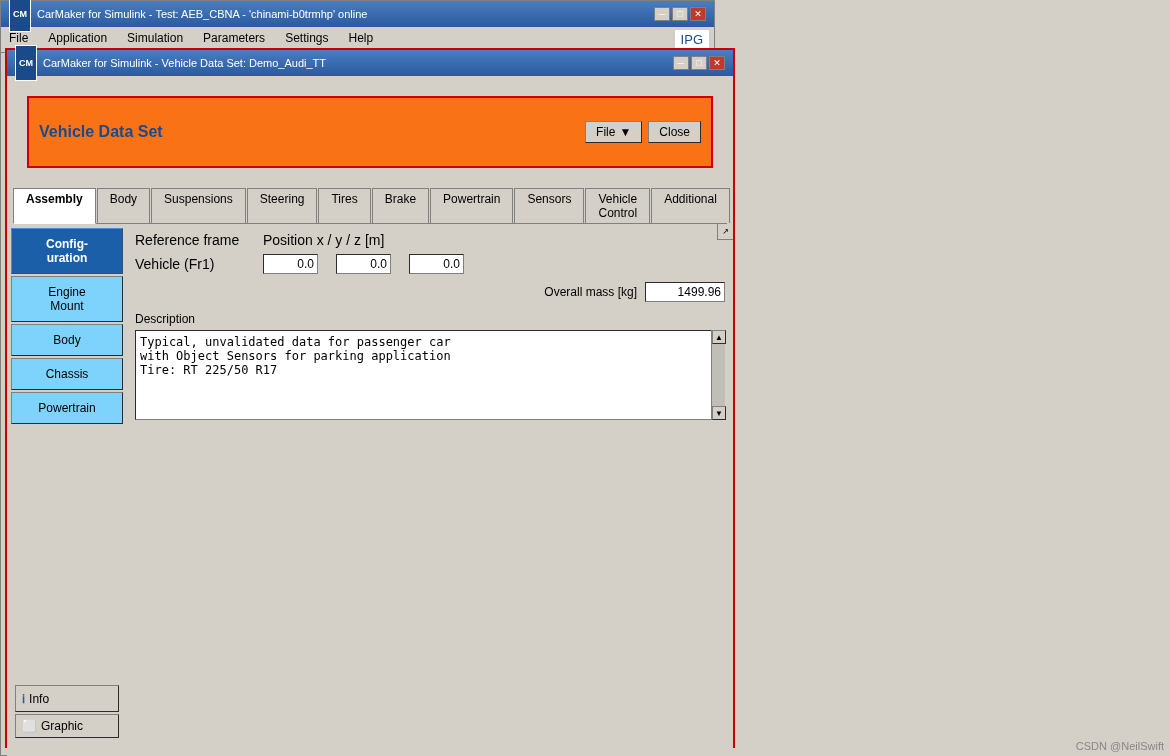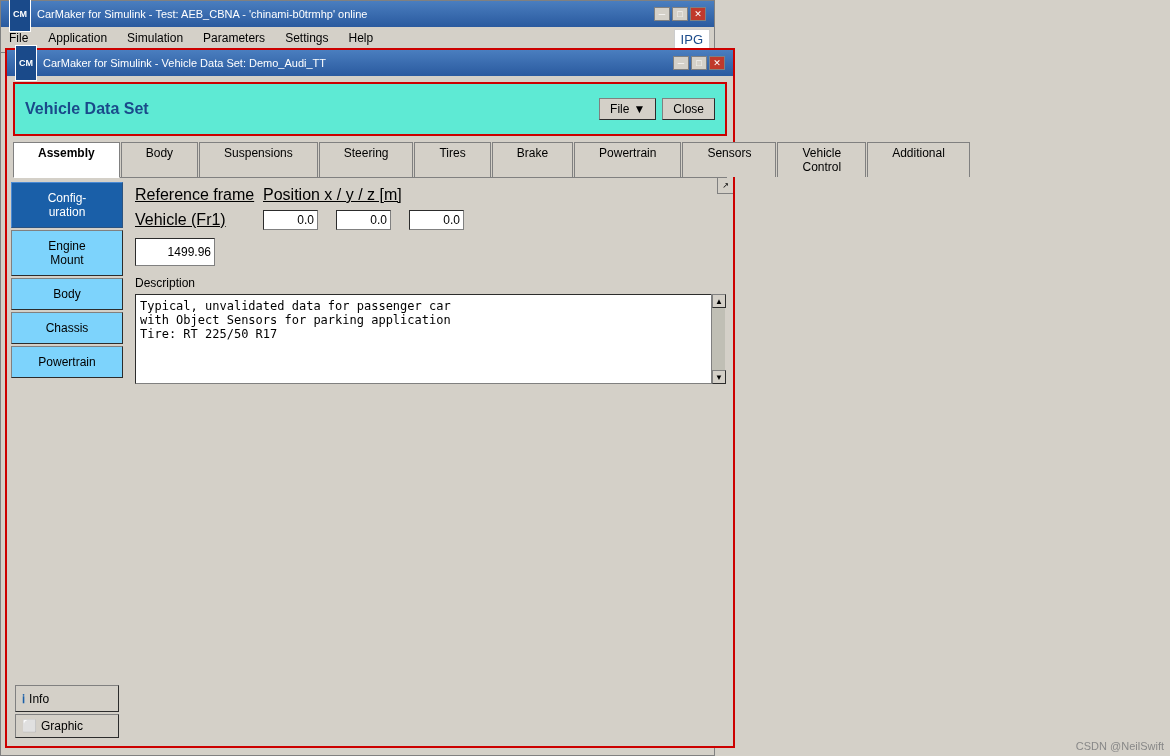--- a/index.html
+++ b/index.html
@@ -288,23 +288,23 @@
 
     .vds-title-left {
       display: flex;
       align-items: center;
       gap: 6px;
       font-size: 11px;
     }
 
     .vds-header {
       border: 2px solid #cc0000;
-      background: #5eead4;
-      padding: 14px 10px;
-      margin: 6px;
+      background: #f97316;
+      padding: 23px 10px;
+      margin: 20px;
       display: flex;
       align-items: center;
       justify-content: space-between;
     }
 
     .vds-header-title {
       font-size: 16px;
       font-weight: bold;
       color: #1a4a8a;
     }
@@ -332,21 +332,21 @@
     .tabs-container {
       display: flex;
       border-bottom: 1px solid #808080;
       margin: 0 6px;
       background: #d4d0c8;
     }
 
     .tab {
       border: 1px solid #808080;
       border-bottom: none;
-      padding: 3px 24px;
+      padding: 3px 12px;
       background: #d4d0c8;
       cursor: pointer;
       font-size: 12px;
       margin-right: 1px;
     }
 
     .tab.active {
       background: white;
       font-weight: bold;
       border-bottom: 1px solid white;
@@ -369,21 +369,21 @@
       gap: 2px;
     }
 
     .sidebar-item {
       background: #1a5fa8;
       color: white;
       padding: 8px 6px;
       text-align: center;
       cursor: pointer;
       font-size: 12px;
-      font-weight: normal;
+      font-weight: bold;
       border: 1px outset #4a8ad4;
     }
 
     .sidebar-item.inactive {
       background: #7dd3fc;
       color: black;
       border: 1px outset #808080;
       font-weight: normal;
     }
 
@@ -398,22 +398,21 @@
 
     .form-row {
       display: flex;
       align-items: center;
       gap: 8px;
       margin-bottom: 6px;
     }
 
     .form-label {
       min-width: 120px;
-      font-size: 16px;
-      text-decoration: underline;
+      font-size: 14px;
     }
 
     .form-label-right {
       text-align: right;
       min-width: 120px;
       font-size: 12px;
     }
 
     .pos-inputs {
       display: flex;
@@ -425,21 +424,21 @@
       height: 20px;
       border: 1px inset #808080;
       background: white;
       font-size: 12px;
       text-align: right;
       padding: 0 3px;
     }
 
     .mass-input {
       width: 80px;
-      height: 28px;
+      height: 20px;
       border: 1px inset #808080;
       background: white;
       font-size: 12px;
       text-align: right;
       padding: 0 3px;
     }
 
     .desc-label {
       font-size: 12px;
       margin-bottom: 4px;
@@ -729,20 +728,21 @@
       <div class="form-row">
         <span class="form-label">Vehicle (Fr1)</span>
         <div class="pos-inputs">
           <input class="pos-input" type="text" value="0.0" style="">
           <input class="pos-input" type="text" value="0.0" style="">
           <input class="pos-input" type="text" value="0.0" style="">
         </div>
       </div>
 
       <div class="form-row" style="margin-top:8px;">
+        <span class="form-label-right" style="text-align:right; flex:1;">Overall mass [kg]</span>
         <input class="mass-input" type="text" value="1499.96" style="">
       </div>
 
       <div class="desc-label" style="margin-top:10px;">Description</div>
       <div style="position:relative;">
         <textarea class="desc-textarea" style="">Typical, unvalidated data for passenger car
 with Object Sensors for parking application
 Tire: RT 225/50 R17</textarea>
         <div class="scrollbar" style="height:90px; top:0;">
           <div class="scroll-arrow">▲</div>

